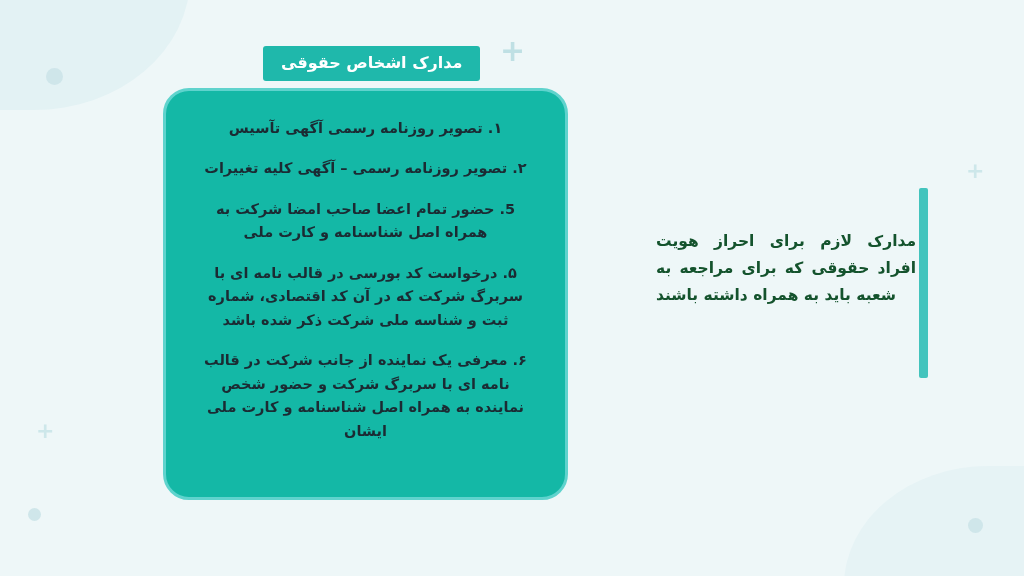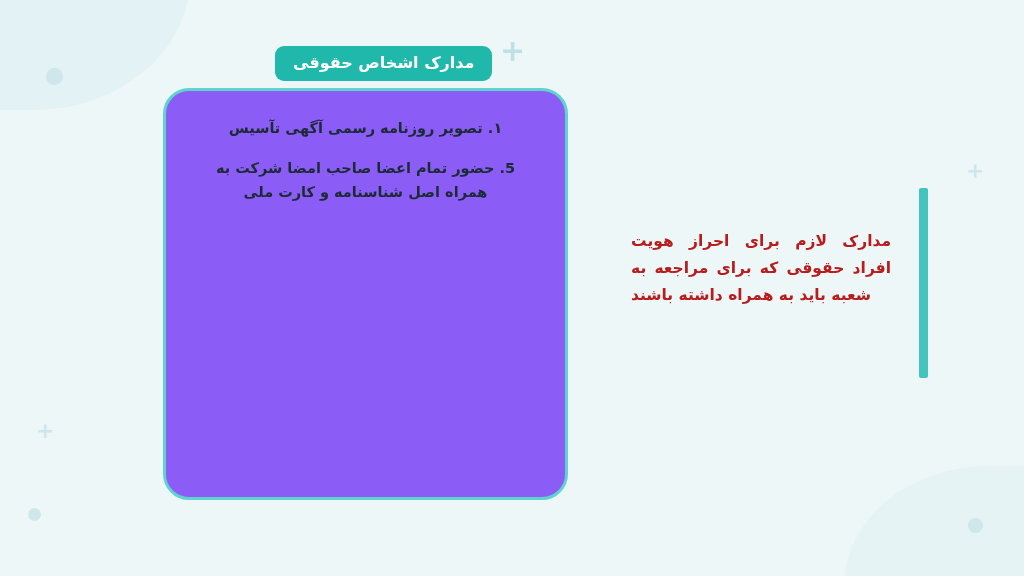--- a/index.html
+++ b/index.html
@@ -41,37 +41,37 @@
   }
   .corner-br {
     right: -60px; bottom: -90px; width: 240px; height: 200px;
     background: #e6f3f5;
     border-radius: 60% 0 0 0;
   }
 
   
   .title-pill {
     position: absolute;
-    left: 275px; top: 46px;
+    left: 263px; top: 46px;
     background: #1fb8ab;
     color: #ffffff;
     padding: 7px 18px 9px;
     font-size: 16px;
     font-weight: 700;
-    border-radius: 9px;
+    border-radius: 3px;
     letter-spacing: 0;
     white-space: nowrap;
   }
 
   
   .card {
     position: absolute;
     left: 163px; top: 88px;
     width: 405px; height: 412px;
-    background: #8b5cf6;
+    background: #14b8a6;
     border: 3px solid #5fd3cd;
     border-radius: 26px;
     padding: 26px 34px 20px;
   }
   .list {
     margin: 0; padding: 0;
     list-style: none;
     text-align: center;
   }
   .list li {
@@ -79,28 +79,28 @@
     font-weight: 700;
     color: #1b2b33;
     line-height: 1.62;
     margin: 0 0 17px;
   }
   .list li:last-child { margin-bottom: 0; }
 
   
   .side-note {
     position: absolute;
-    right: 133px; top: 228px;
+    right: 108px; top: 228px;
     width: 260px;
     text-align: justify;
     text-align-last: left;
     direction: rtl;
     font-size: 15.5px;
     font-weight: 700;
-    color: #b91c1c;
+    color: #14532d;
     line-height: 1.75;
   }
   .side-bar {
     position: absolute;
     right: 96px; top: 188px;
     width: 9px; height: 190px;
     background: #43c4bd;
     border-radius: 2px;
   }
 </style>
@@ -114,18 +114,21 @@
 <div class="deco dot dot-3"></div>
 <div class="deco plus plus-1">+</div>
 <div class="deco plus plus-2">+</div>
 <div class="deco plus plus-3">+</div>
 
 <div class="title-pill">مدارک اشخاص حقوقی</div>
 
 <div class="card">
   <ul class="list">
     <li>۱. تصویر روزنامه رسمی آگهی تآسیس</li>
+    <li>۲. تصویر روزنامه رسمی – آگهی کلیه تغییرات</li>
     <li>5. حضور تمام اعضا صاحب امضا شرکت به همراه اصل شناسنامه و کارت ملی</li>
+    <li>۵. درخواست کد بورسی در قالب نامه ای با سربرگ شرکت که در آن کد اقتصادی، شماره ثبت و شناسه ملی شرکت ذکر شده باشد</li>
+    <li>۶. معرفی یک نماینده از جانب شرکت در قالب نامه ای با سربرگ شرکت و حضور شخص نماینده به همراه اصل شناسنامه و کارت ملی ایشان</li>
   </ul>
 </div>
 
 <div class="side-bar"></div>
 <div class="side-note">مدارک لازم برای احراز هویت افراد حقوقی که برای مراجعه به شعبه باید به همراه داشته باشند</div>
 
 </body></html>

